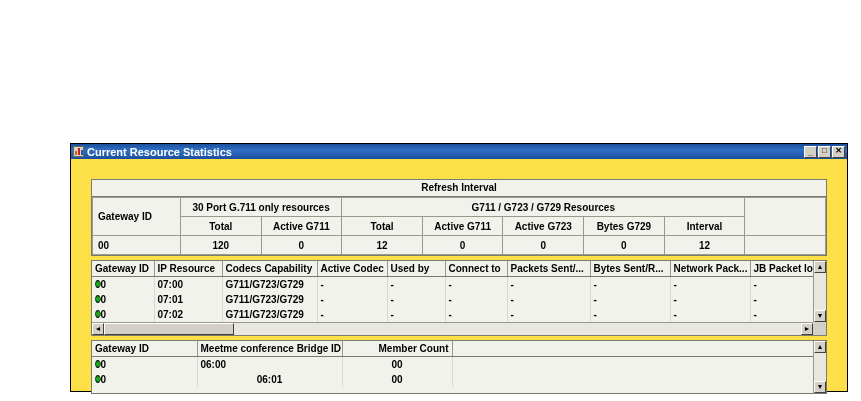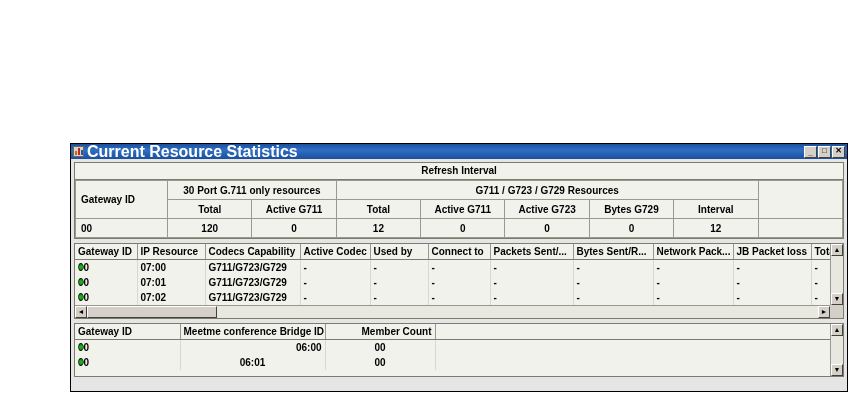--- a/index.html
+++ b/index.html
@@ -49,21 +49,21 @@
     width: 2px;
     background: #cc3333;
     display: block;
   }
   .tb-icon i:nth-child(1) { left: 1px; height: 4px; background:#cc6600;}
   .tb-icon i:nth-child(2) { left: 4px; height: 7px; background:#cc2222;}
   .tb-icon i:nth-child(3) { left: 7px; height: 5px; background:#2255bb;}
 
   .titlebar .tb-title {
     color: #ffffff;
-    font-size: 16px;
+    font-size: 11px;
     font-weight: bold;
     font-family: "Liberation Sans", sans-serif;
     letter-spacing: 0px;
     flex: 1;
     white-space: nowrap;
     overflow: hidden;
   }
   .tb-buttons { display: flex; gap: 1px; padding-right: 1px;}
   .tb-btn {
     width: 13px; height: 12px;
@@ -79,24 +79,24 @@
     color: #000;
     font-family: "Liberation Sans", sans-serif;
   }
   .tb-btn span { position:absolute; left:0; right:0; top:0; }
   .tb-btn.min span { top: 1px; font-weight: bold;}
   .tb-btn.max span { top: -1px; }
   .tb-btn.close span { top: -1px; font-weight: bold;}
 
   
   .client {
-    padding: 3px;
+    padding: 20px;
     box-sizing: border-box;
     height: calc(100% - 15px);
-    background: #e5e5e5;
+    background: #fde047;
   }
 
   
   .panel {
     background: #f2f2ec;
     border: 1px solid #7b7b6e;
     box-sizing: border-box;
   }
 
   .summary { margin-bottom: 4px; }
@@ -434,21 +434,21 @@
           </colgroup>
           <tbody>
               <tr>
             <th>Gateway ID</th>
             <th style="text-align:center">Meetme conference Bridge ID</th>
             <th style="text-align:right">Member Count</th>
             <th></th>
           </tr>
           <tr>
             <td class="gw"><span class="bullet"></span><span>00</span></td>
-            <td style="text-align:right">06:00</td>
+            <td style="text-align:left">06:00</td>
             <td style="text-align:center">00</td>
             <td></td>
           </tr>
           <tr>
             <td class="gw"><span class="bullet"></span><span>00</span></td>
             <td style="text-align:center">06:01</td>
             <td style="text-align:center">00</td>
             <td></td>
           </tr>
         </tbody>

